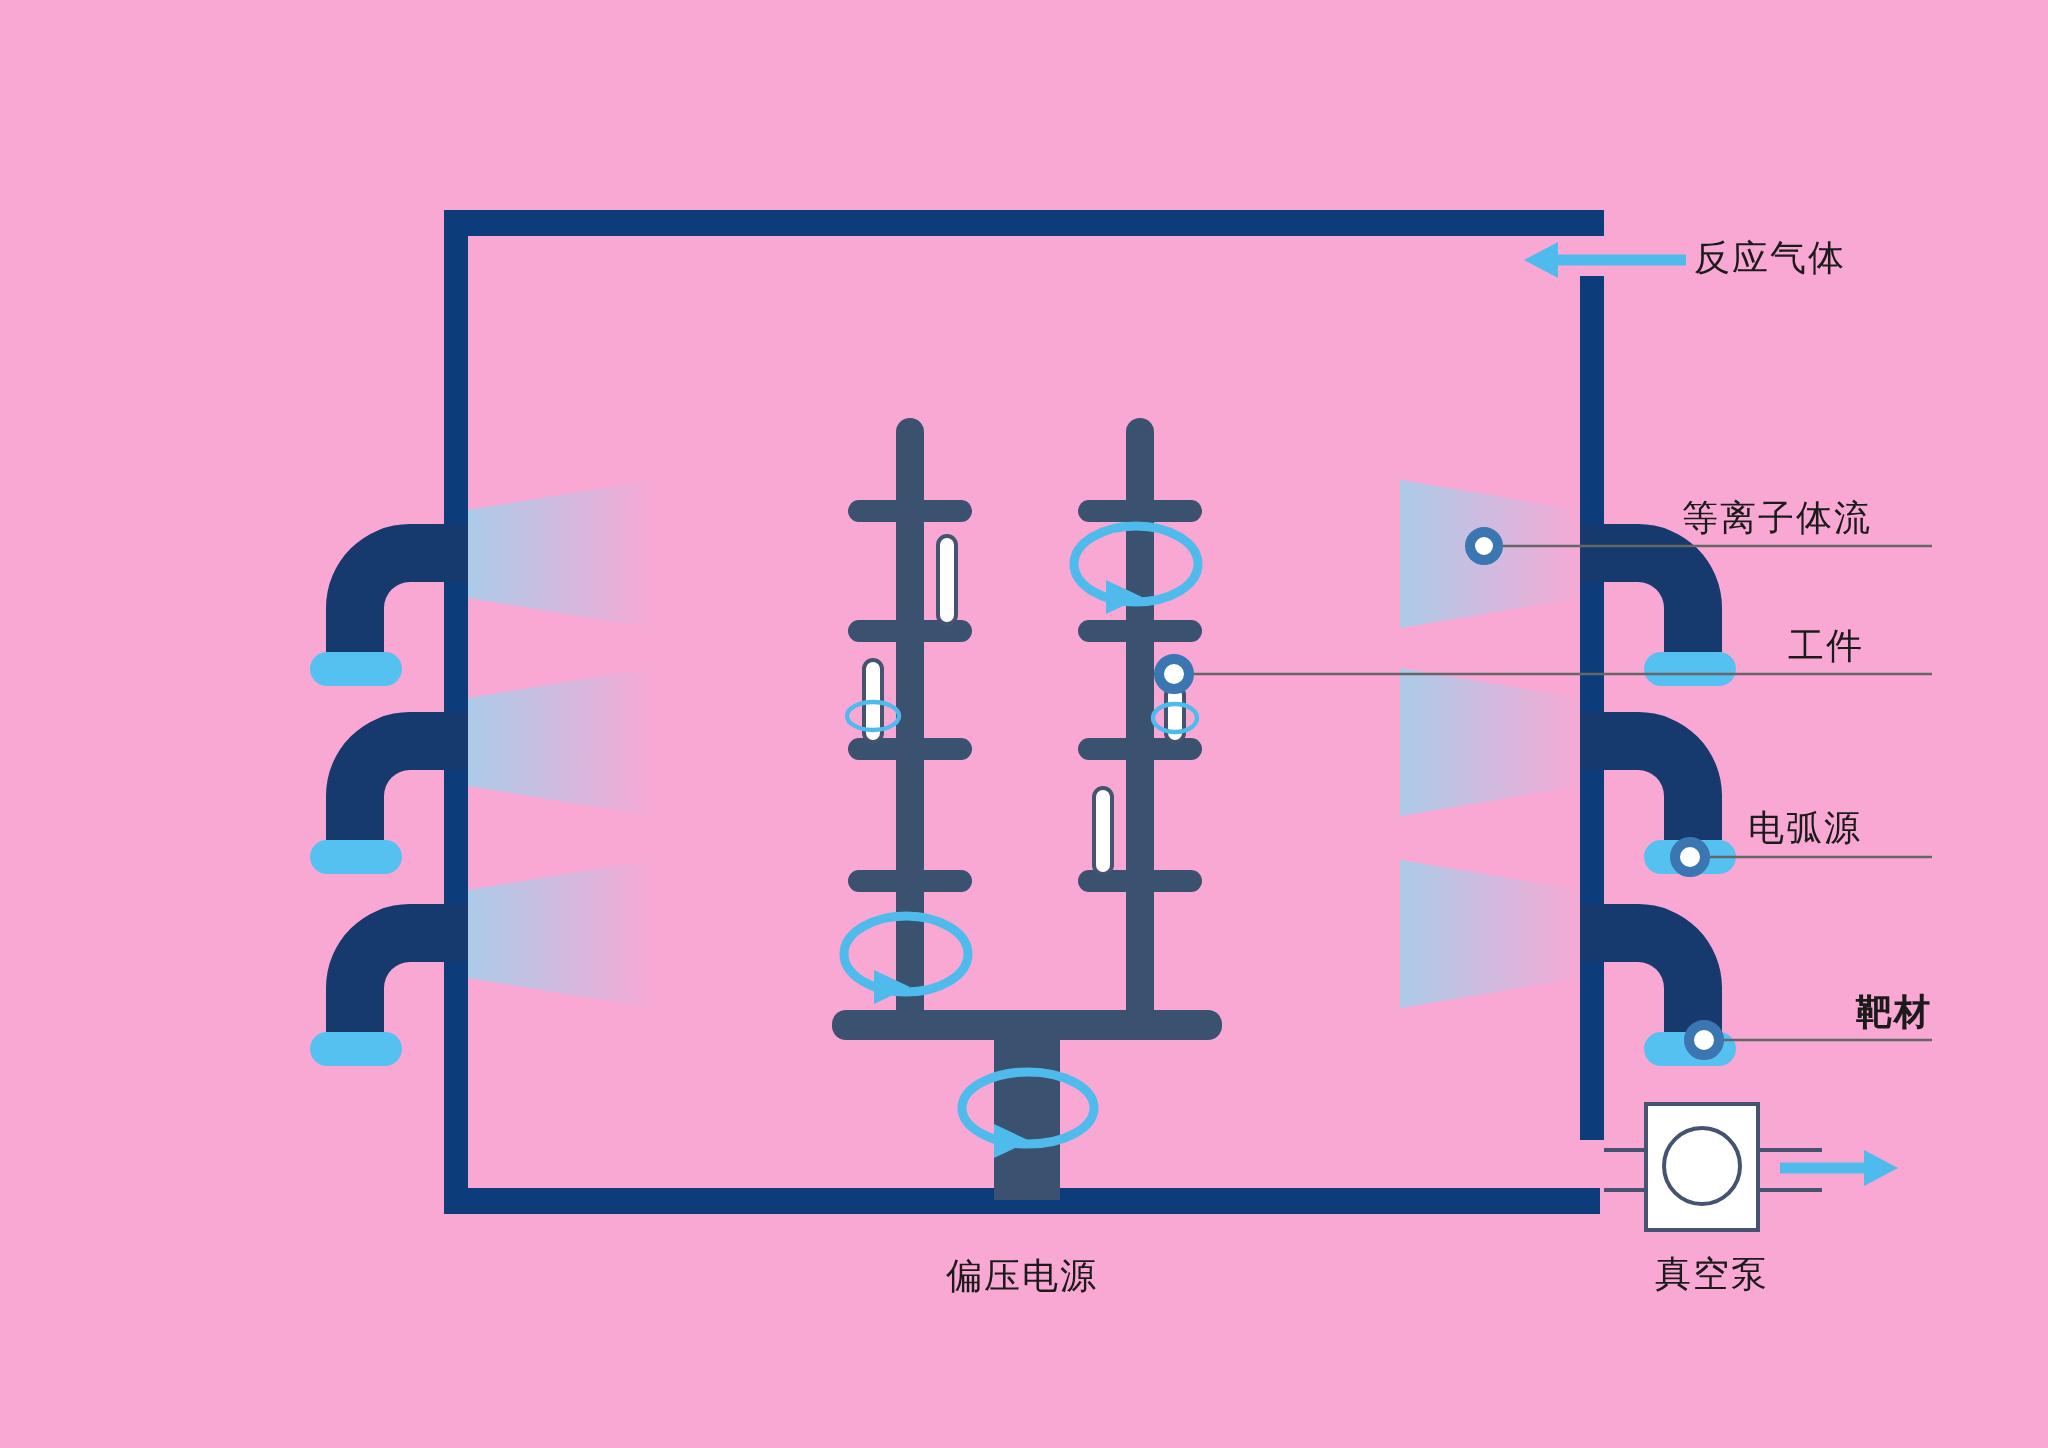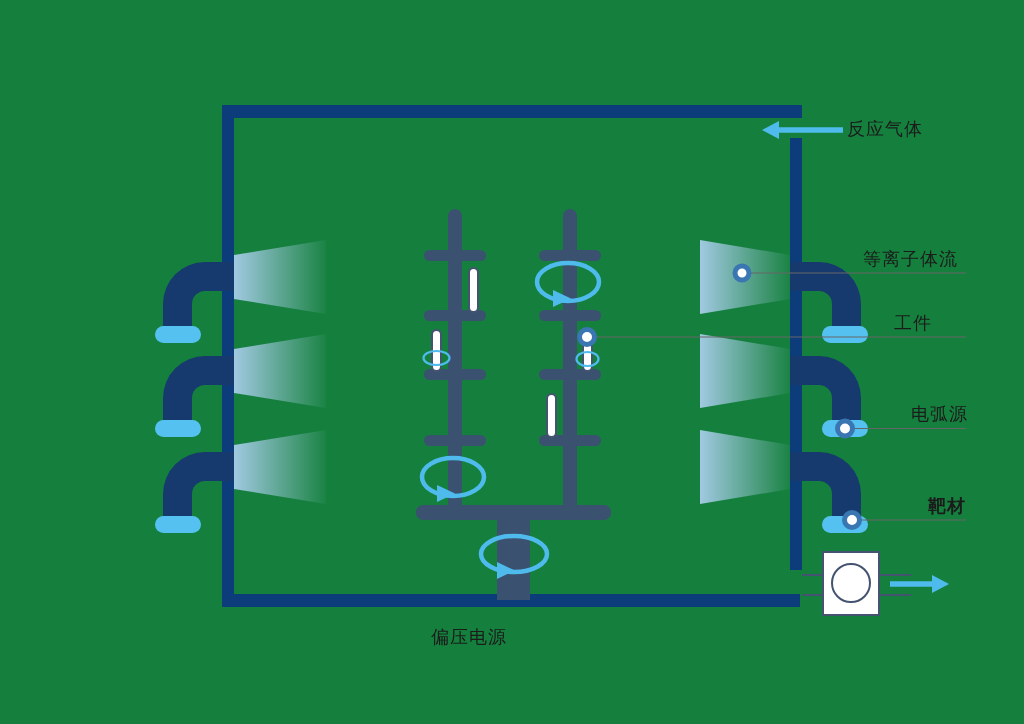--- a/index.html
+++ b/index.html
@@ -1,16 +1,16 @@
 <!DOCTYPE html>
 <html style="--wall-navy: #0c3d7a; --elbow-navy: #163a6e; --rack-slate: #3a516f; --accent-light-blue: #4fbbed; --cap-blue: #55c1f0; --marker-ring-blue: #3a76b2; --cone-blue: #a8cdea; --outline-slate: #44536f; --pointer-line-gray: #666666; --label-text: #1b1b1b;"><head>
 <meta charset="utf-8">
 <style>
   html,body{margin:0;padding:0;background:#fff;}
-  #stage{position:relative;width:1024px;height:724px;background:#15803d;overflow:hidden;
+  #stage{position:relative;width:1024px;height:724px;background:#f9a8d4;overflow:hidden;
          font-family:"Liberation Sans","DejaVu Sans",sans-serif;}
   #diagram-svg{position:absolute;left:0;top:0;}
   
   .wall{fill:var(--wall-navy,#0c3d7a);}
   .elbow{fill:var(--elbow-navy,#163a6e);}
   .tab{fill:var(--elbow-navy,#163a6e);}
   .cap{fill:var(--cap-blue,#55c1f0);}
   .rack{fill:var(--rack-slate,#3a516f);}
   .rod{fill:#fff;stroke:var(--outline-slate,#44536f);stroke-width:2;}
   .rot{fill:none;stroke:var(--accent-light-blue,#4fbbed);stroke-width:4.5;}
@@ -19,21 +19,21 @@
   .flow{stroke:var(--accent-light-blue,#4fbbed);stroke-width:5.5;fill:none;}
   .pline{stroke:var(--pointer-line-gray,#666);stroke-width:1.2;}
   .ring{fill:#fff;stroke:var(--marker-ring-blue,#3a76b2);stroke-width:5;}
   .pump-box{fill:#fff;stroke:var(--outline-slate,#44536f);stroke-width:2;}
   .pump-line{stroke:var(--outline-slate,#44536f);stroke-width:2;fill:none;}
   .cstopA{stop-color:var(--cone-blue,#a8cdea);stop-opacity:.95;}
   .cstopB{stop-color:var(--cone-blue,#a8cdea);stop-opacity:.04;}
   .lbl{position:absolute;font-size:18px;line-height:21px;color:var(--label-text,#1b1b1b);
        letter-spacing:1px;white-space:nowrap;}
   .lbl-right{width:140px;text-align:right;}
-  .lbl-center{width:160px;text-align:left;font-family:Liberation Mono, monospace;}
+  .lbl-center{width:160px;text-align:center;}
 </style>
 </head>
 <body>
 
 <div id="stage">
 
   <svg id="diagram-svg" width="1024" height="724" viewBox="0 0 1024 724">
     <defs>
       <linearGradient id="coneFade" x1="0" y1="0" x2="1" y2="0">
         <stop offset="0" class="cstopA"></stop>
@@ -139,18 +139,19 @@
       <path class="arrowhead" d="M932 575 L949 584 L932 593 Z"></path>
     </g>
 
     <g>
       <line class="flow" x1="776" y1="130" x2="843" y2="130"></line>
       <path class="arrowhead" d="M779 121 L762 130 L779 139 Z"></path>
     </g>
   </svg>
 
   <div class="lbl" style="left:847px;top:119px;">反应气体</div>
-  <div class="lbl lbl-right" style="left:818px;top:249px;">等离子体流</div>
+  <div class="lbl lbl-right" style="left:796px;top:249px;">等离子体流</div>
   <div class="lbl lbl-right" style="left:792px;top:313px;">工件</div>
-  <div class="lbl lbl-right" style="left:828px;top:404px;">电弧源</div>
+  <div class="lbl lbl-right" style="left:791px;top:404px;">电弧源</div>
   <div class="lbl lbl-right" style="left:826px;top:496px;font-weight:bold;">靶材</div>
   <div class="lbl lbl-center" style="left:431px;top:628px;">偏压电源</div>
+  <div class="lbl lbl-center" style="left:776px;top:627px;">真空泵</div>
 </div>
 
 </body></html>

